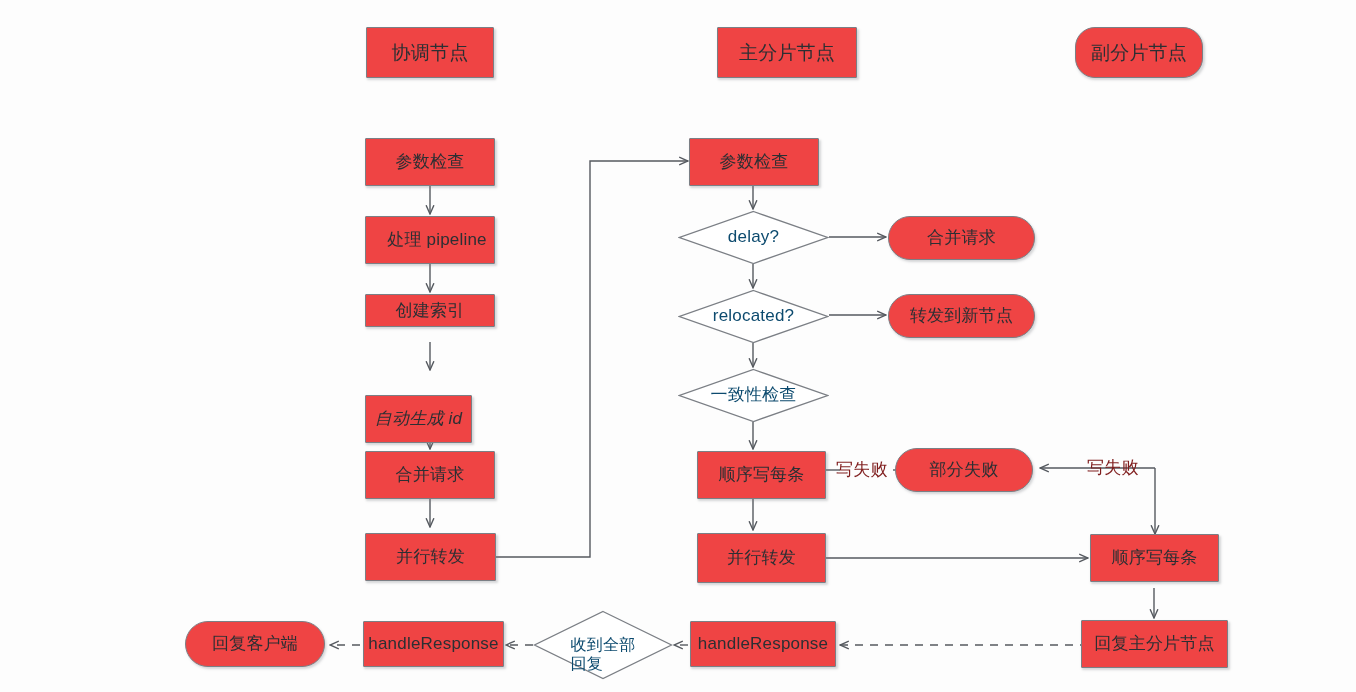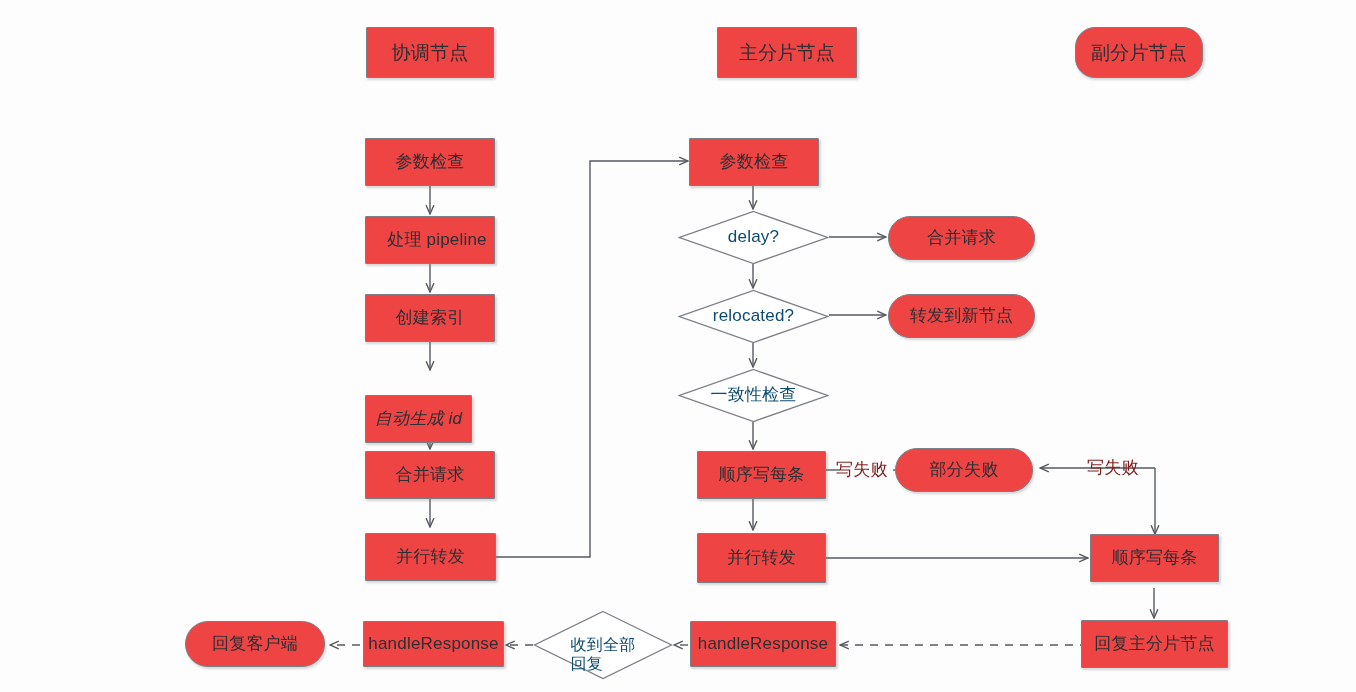--- a/index.html
+++ b/index.html
@@ -140,21 +140,21 @@
   <div class="node rect header" style="left:1075px; top:27px; width:128px; height:51px;border-radius:20px;">
     <span>副分片节点</span>
   </div>
 
   <div class="node rect" style="left:365px; top:138px; width:130px; height:48px;">
     <span>参数检查</span>
   </div>
   <div class="node rect" style="left:365px; top:216px; width:130px; height:48px;padding-left:14px;">
     <span>处理 pipeline</span>
   </div>
-  <div class="node rect" style="left:365px; top:294px; width:130px; height:48px;">
+  <div class="node rect" style="left:365px; top:294px; width:130px; height:33px;">
     <span>创建索引</span>
   </div>
   <div class="node rect" style="left:365px; top:395px; width:107px; height:48px;font-style:italic;">
     <span>自动生成 id</span>
   </div>
   <div class="node rect" style="left:365px; top:451px; width:130px; height:48px;">
     <span>合并请求</span>
   </div>
   <div class="node rect" style="left:365px; top:533px; width:131px; height:48px;">
     <span>并行转发</span>

